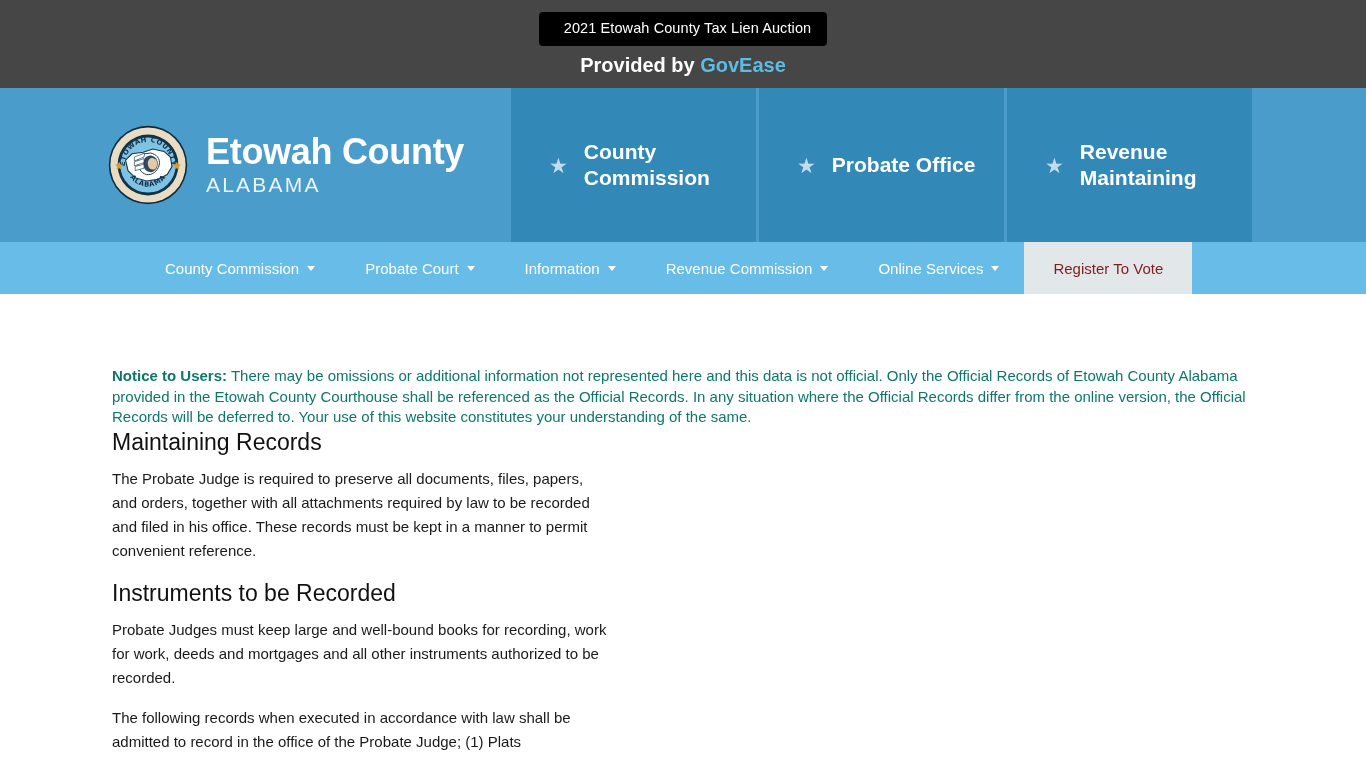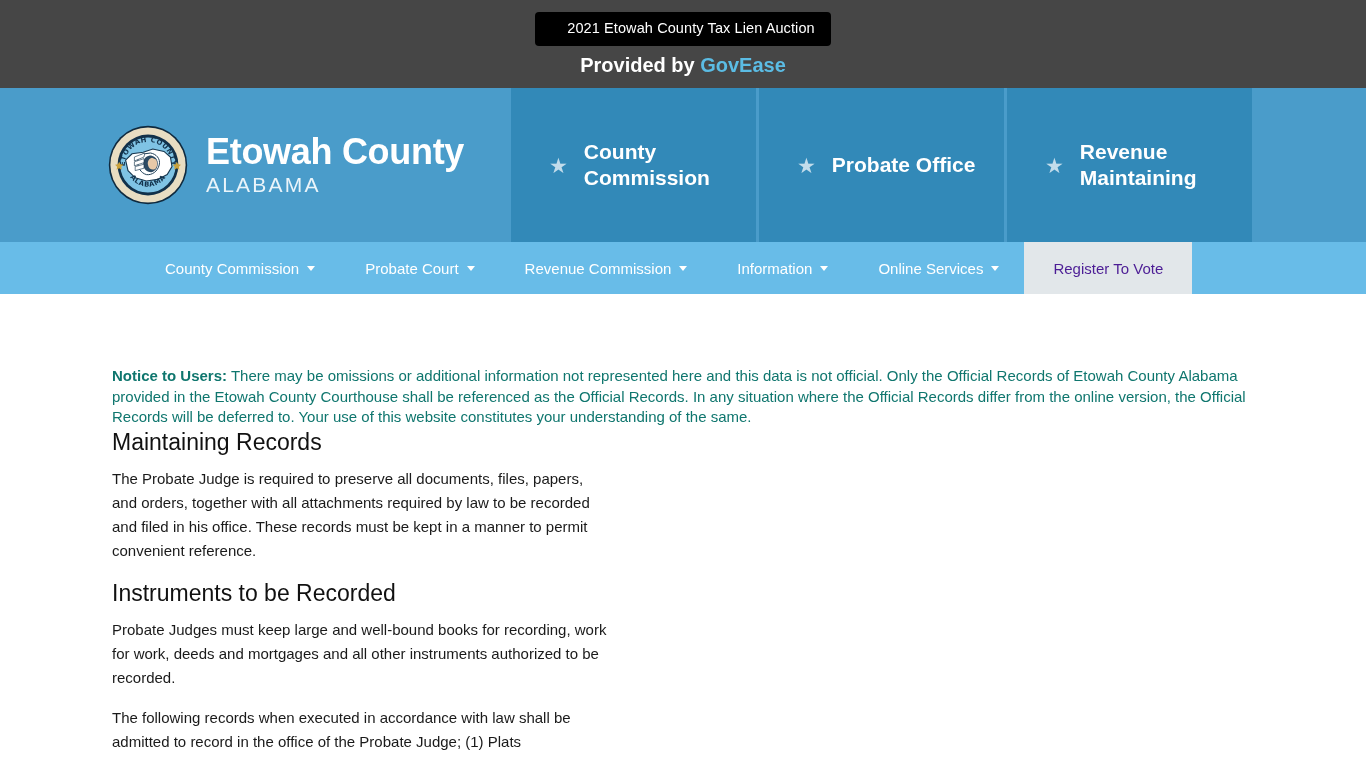--- a/index.html
+++ b/index.html
@@ -20,21 +20,21 @@
     position: relative;
     text-align: center;
   }
   .auction-pill {
     display: inline-block;
     margin-top: 12px;
     background: #000000;
     color: #ffffff;
     font-size: 14.5px;
     line-height: 1;
-    padding: 9px 16px 10px 32px;
+    padding: 9px 16px 10px 25px;
     border-radius: 4px;
     letter-spacing: 0.1px;
   }
   .provided {
     margin-top: 9px;
     color: #ffffff;
     font-size: 20px;
     font-weight: bold;
     line-height: 1;
   }
@@ -124,21 +124,21 @@
   .navitem .caret {
     display: inline-block;
     margin-left: 8px;
     width: 0; height: 0;
     border-left: 4.5px solid transparent;
     border-right: 4.5px solid transparent;
     border-top: 5px solid #ffffff;
   }
   .navitem.active {
     background: #e2e7ea;
-    color: #4c1d95;
+    color: #7f1d1d;
     padding: 16px 29px;
   }
 
   
   .content {
     padding: 72px 112px 0 112px;
   }
   .notice {
     font-size: 15px;
     line-height: 20.5px;
@@ -224,25 +224,25 @@
 <div class="nav">
   <div class="navitem">
     <span>County Commission</span>
     <span class="caret"></span>
   </div>
   <div class="navitem">
     <span>Probate Court</span>
     <span class="caret"></span>
   </div>
   <div class="navitem">
+    <span>Information</span>
+    <span class="caret"></span>
+  </div>
+  <div class="navitem">
     <span>Revenue Commission</span>
-    <span class="caret"></span>
-  </div>
-  <div class="navitem">
-    <span>Information</span>
     <span class="caret"></span>
   </div>
   <div class="navitem">
     <span>Online Services</span>
     <span class="caret"></span>
   </div>
   <div class="navitem active">
     <span>Register To Vote</span>
   </div>
 </div>

